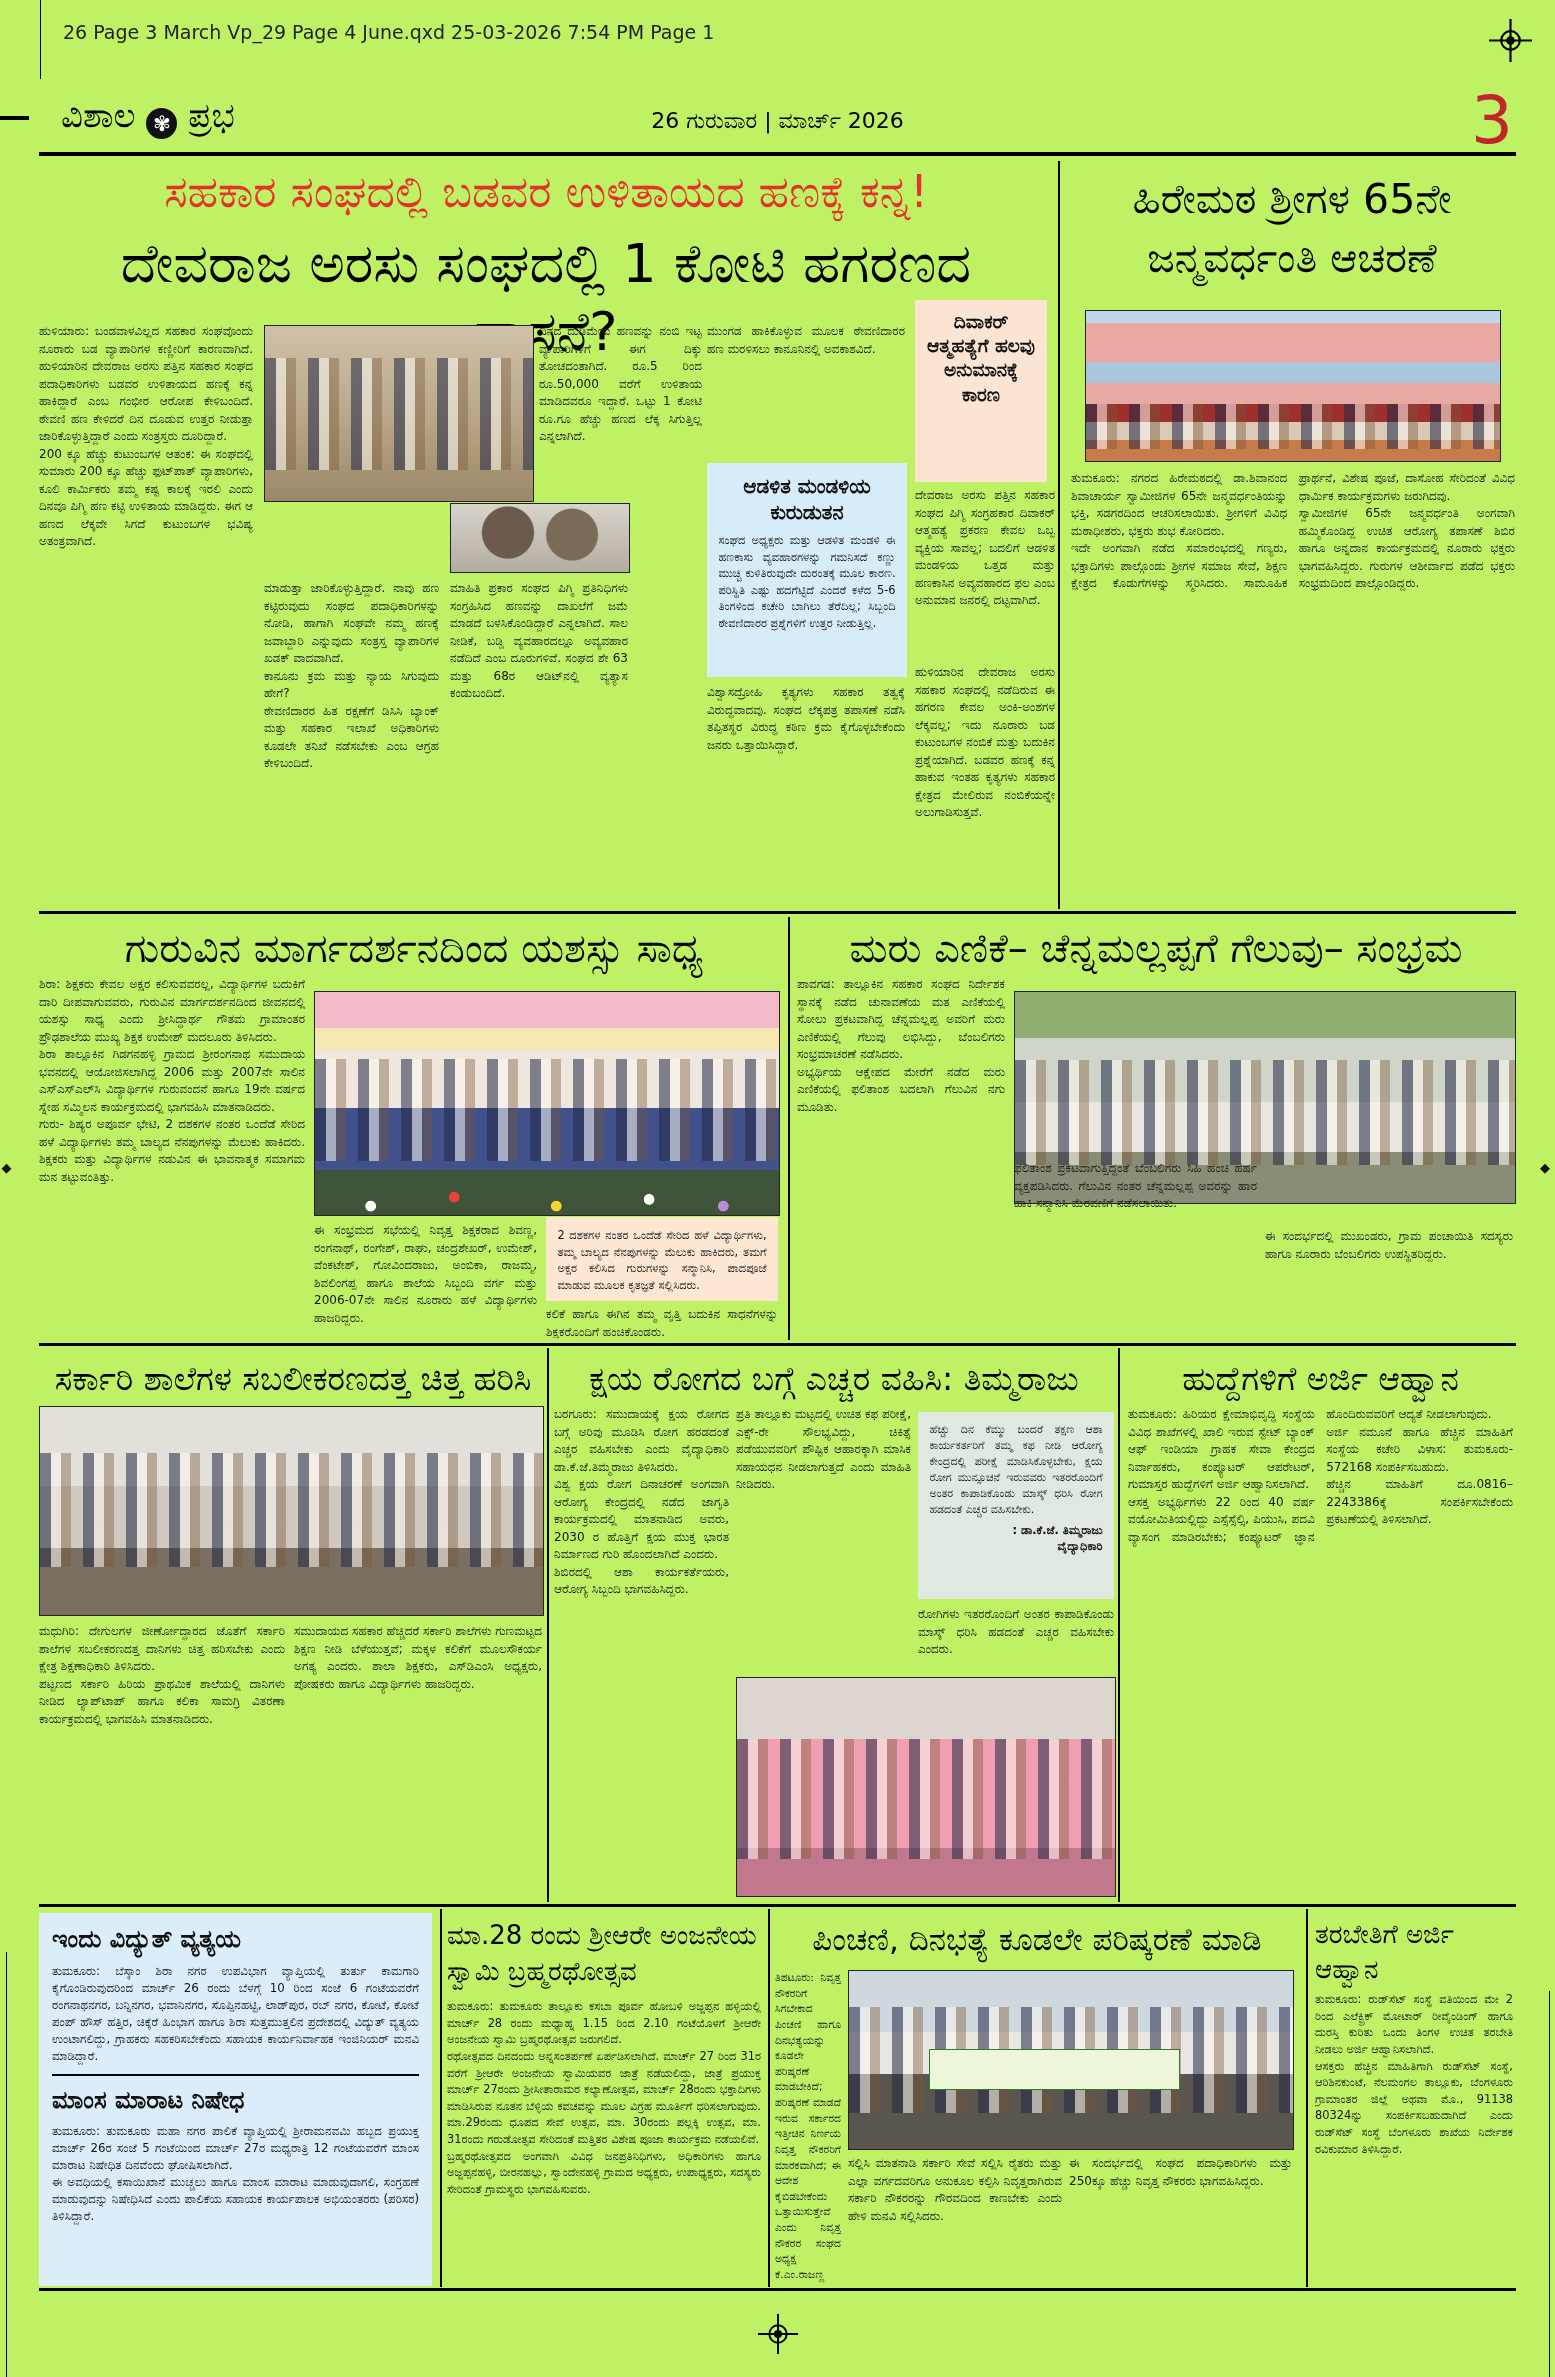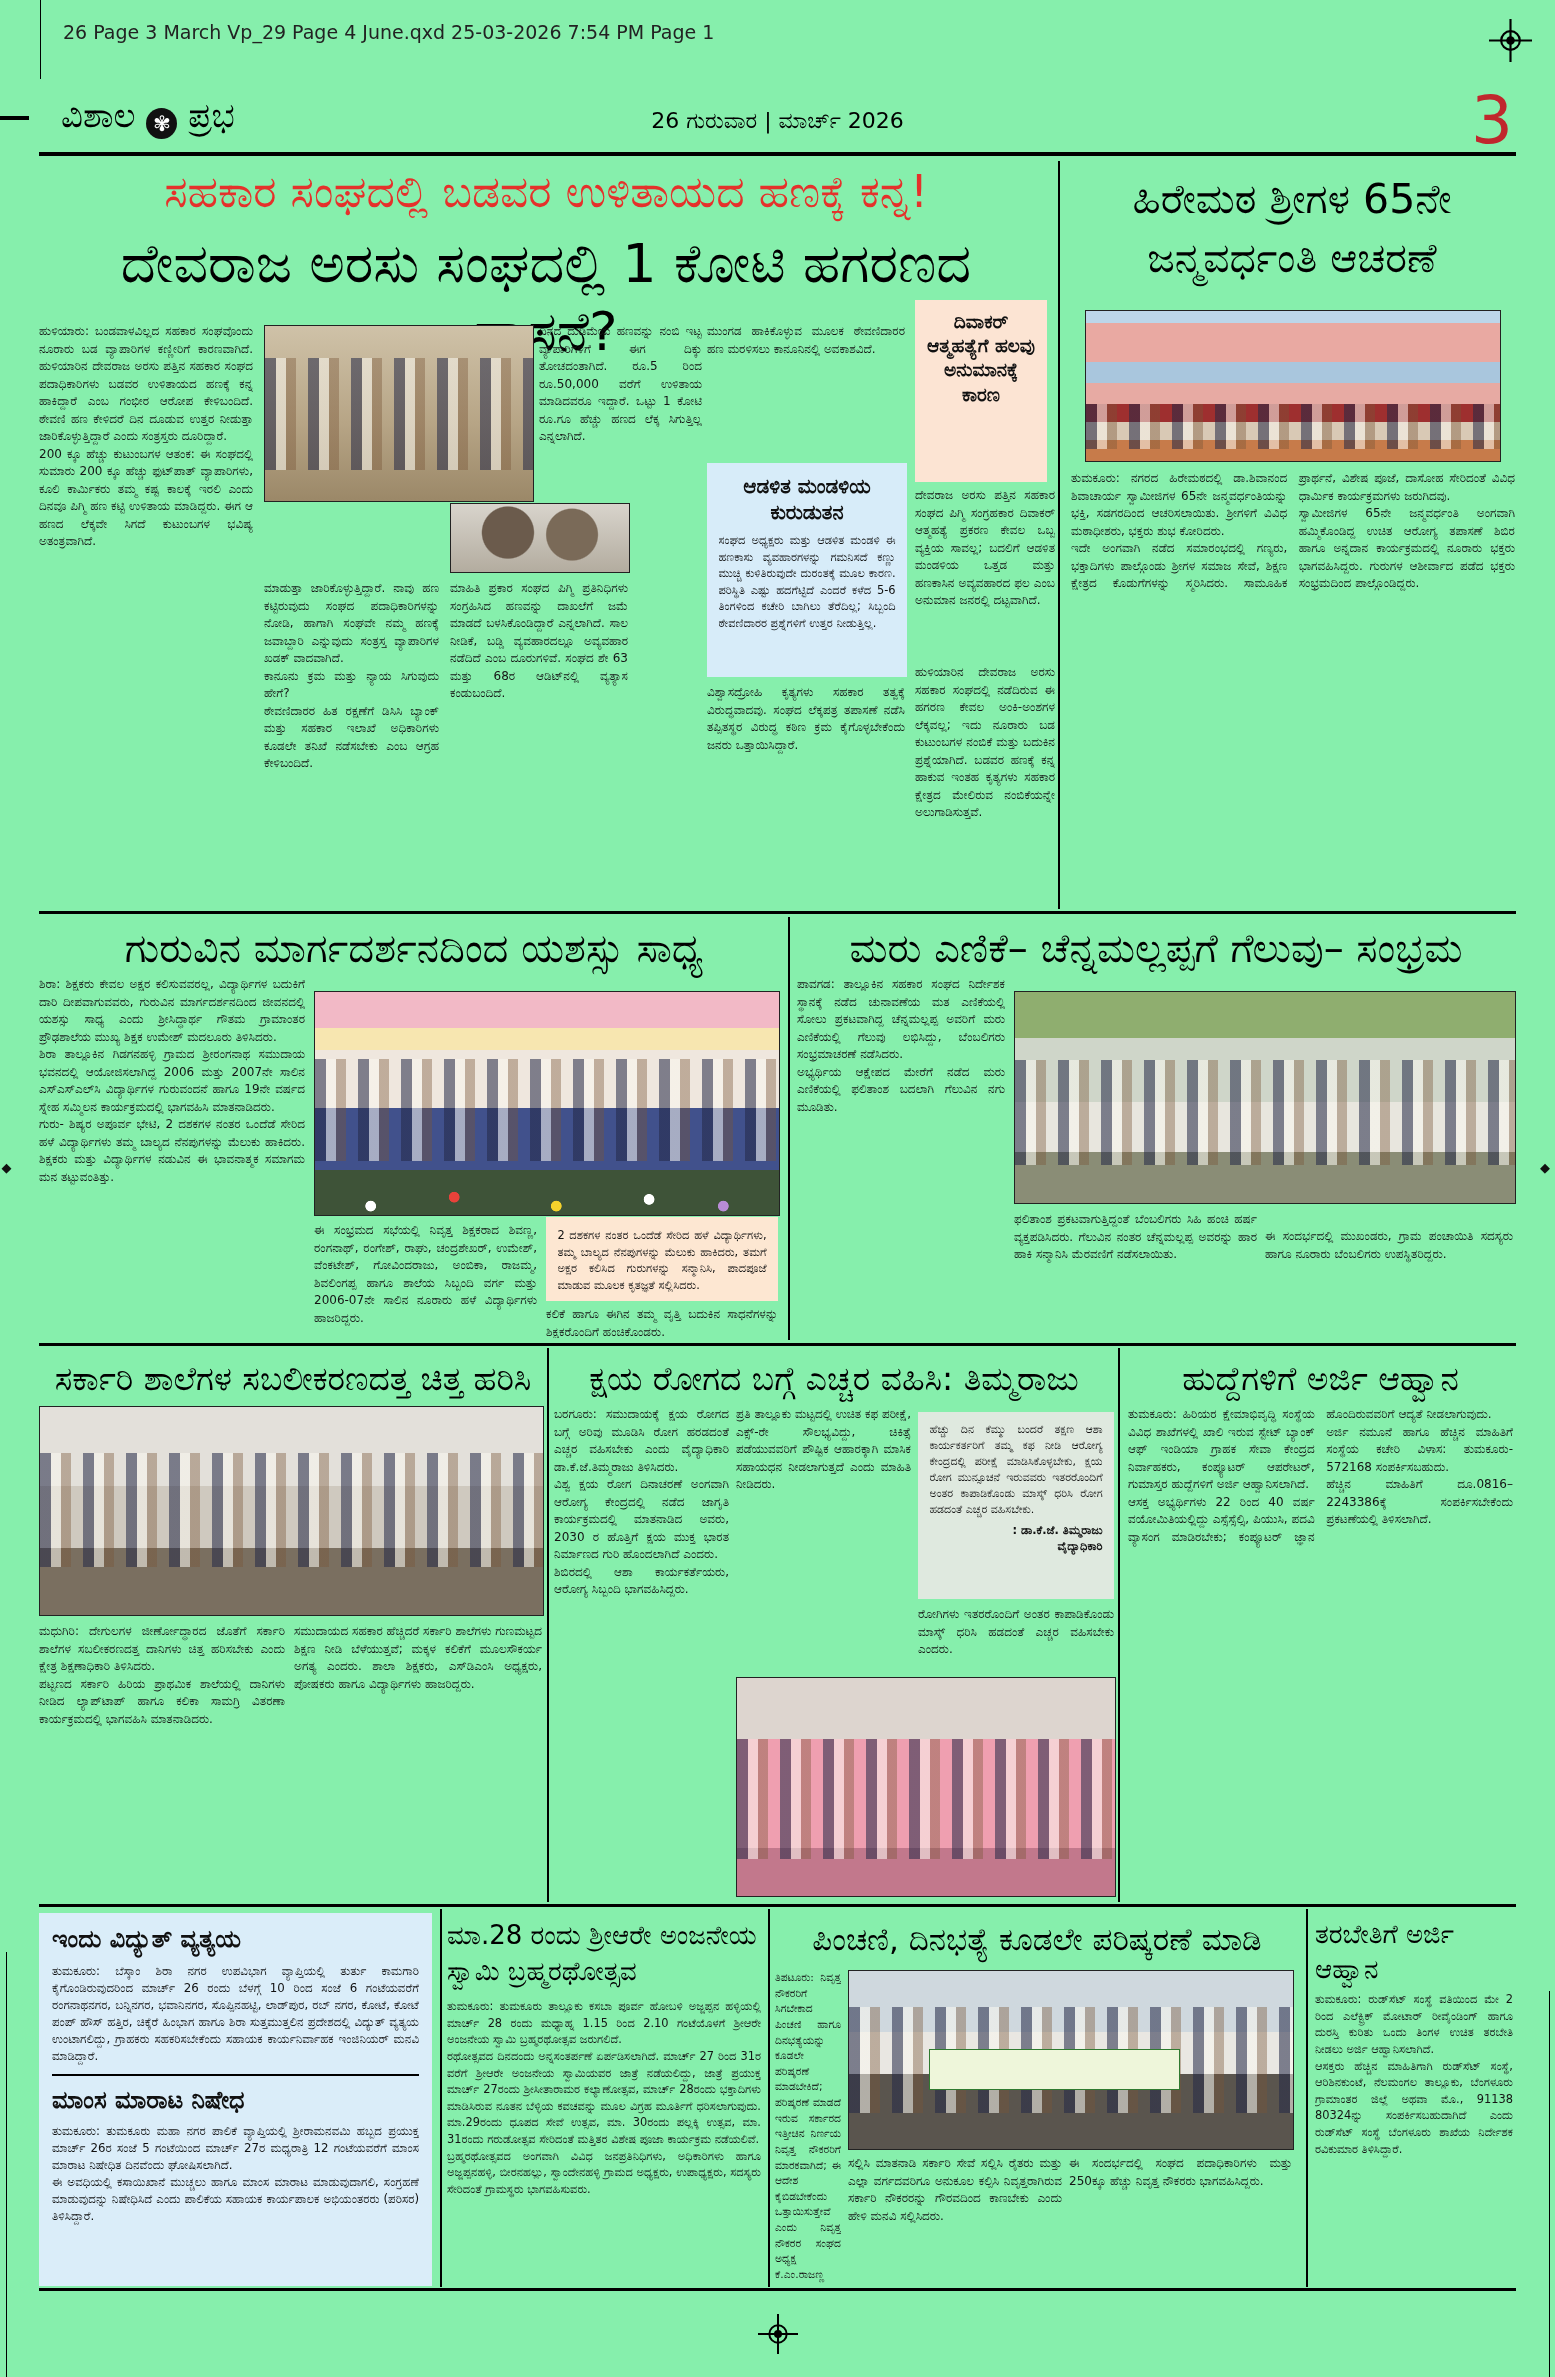--- a/index.html
+++ b/index.html
@@ -1,16 +1,16 @@
 <!DOCTYPE html>
 <html style="font-size:11.4px"><head>
 <meta charset="utf-8">
 <style>
   html,body{margin:0;padding:0;background:#fff}
-  .page{position:relative;width:1555px;height:2377px;background:#86efac;overflow:hidden;
+  .page{position:relative;width:1555px;height:2377px;background:#bef264;overflow:hidden;
         font-family:"DejaVu Sans",sans-serif;color:#111}
   .t{position:absolute;font-size:12px;line-height:1.46;text-align:justify;overflow:hidden;
      white-space:pre-line;color:#141414}
   .h{position:absolute;font-weight:normal;color:#000;text-align:center;line-height:1.25}
   .vline{position:absolute;width:2.1px;background:#000}
   .hline{position:absolute;height:2.9px;background:#000;left:39px;width:1477px}
   .photo{position:absolute;border:0.7px solid #222;overflow:hidden}
   .figs{position:absolute;left:0;right:0;top:18%;height:64%;
         background:repeating-linear-gradient(90deg,rgba(35,40,70,.55) 0 11.4px,rgba(250,248,240,.55) 11.4px 21.4px,rgba(120,85,55,.4) 21.4px 31px,transparent 31px 43px)}
   .p-crowd-tan{background:linear-gradient(180deg,#cfc2a8 0%,#b7a586 55%,#9b8868 100%)}
@@ -117,21 +117,21 @@
   <div class="t" style="left:546px;top:1306px;width:232px;height:32px">ಕಲಿಕೆ ಹಾಗೂ ಈಗಿನ ತಮ್ಮ ವೃತ್ತಿ ಬದುಕಿನ ಸಾಧನೆಗಳನ್ನು ಶಿಕ್ಷಕರೊಂದಿಗೆ ಹಂಚಿಕೊಂಡರು.</div>
 
   <div class="vline" style="left:788px;top:917px;height:423px"></div>
 
   <div class="h" style="left:799px;top:923px;width:714px;font-size:40px">ಮರು ಎಣಿಕೆ– ಚೆನ್ನಮಲ್ಲಪ್ಪಗೆ ಗೆಲುವು– ಸಂಭ್ರಮ</div>
   <div class="t" style="left:797px;top:976px;width:208px;height:360px">ಪಾವಗಡ: ತಾಲ್ಲೂಕಿನ ಸಹಕಾರ ಸಂಘದ ನಿರ್ದೇಶಕ ಸ್ಥಾನಕ್ಕೆ ನಡೆದ ಚುನಾವಣೆಯ ಮತ ಎಣಿಕೆಯಲ್ಲಿ ಸೋಲು ಪ್ರಕಟವಾಗಿದ್ದ ಚೆನ್ನಮಲ್ಲಪ್ಪ ಅವರಿಗೆ ಮರು ಎಣಿಕೆಯಲ್ಲಿ ಗೆಲುವು ಲಭಿಸಿದ್ದು, ಬೆಂಬಲಿಗರು ಸಂಭ್ರಮಾಚರಣೆ ನಡೆಸಿದರು.
 ಅಭ್ಯರ್ಥಿಯ ಆಕ್ಷೇಪದ ಮೇರೆಗೆ ನಡೆದ ಮರು ಎಣಿಕೆಯಲ್ಲಿ ಫಲಿತಾಂಶ ಬದಲಾಗಿ ಗೆಲುವಿನ ನಗು ಮೂಡಿತು.</div>
   <div class="photo p-outdoor" style="left:1014px;top:991px;width:500px;height:211px">
     <div class="figs" style="top:32%;height:50%"></div>
   </div>
-  <div class="t" style="left:1014px;top:1211px;width:243px;height:128px">ಫಲಿತಾಂಶ ಪ್ರಕಟವಾಗುತ್ತಿದ್ದಂತೆ ಬೆಂಬಲಿಗರು ಸಿಹಿ ಹಂಚಿ ಹರ್ಷ ವ್ಯಕ್ತಪಡಿಸಿದರು. ಗೆಲುವಿನ ನಂತರ ಚೆನ್ನಮಲ್ಲಪ್ಪ ಅವರನ್ನು ಹಾರ ಹಾಕಿ ಸನ್ಮಾನಿಸಿ ಮೆರವಣಿಗೆ ನಡೆಸಲಾಯಿತು.</div>
+  <div class="t" style="left:1014px;top:1160px;width:243px;height:128px">ಫಲಿತಾಂಶ ಪ್ರಕಟವಾಗುತ್ತಿದ್ದಂತೆ ಬೆಂಬಲಿಗರು ಸಿಹಿ ಹಂಚಿ ಹರ್ಷ ವ್ಯಕ್ತಪಡಿಸಿದರು. ಗೆಲುವಿನ ನಂತರ ಚೆನ್ನಮಲ್ಲಪ್ಪ ಅವರನ್ನು ಹಾರ ಹಾಕಿ ಸನ್ಮಾನಿಸಿ ಮೆರವಣಿಗೆ ನಡೆಸಲಾಯಿತು.</div>
   <div class="t" style="left:1265px;top:1228px;width:248px;height:128px">ಈ ಸಂದರ್ಭದಲ್ಲಿ ಮುಖಂಡರು, ಗ್ರಾಮ ಪಂಚಾಯಿತಿ ಸದಸ್ಯರು ಹಾಗೂ ನೂರಾರು ಬೆಂಬಲಿಗರು ಉಪಸ್ಥಿತರಿದ್ದರು.</div>
 
   <div class="hline" style="top:1343px"></div>
   <div class="mark" style="left:1.4px;top:1160px;font-size:13px">◆</div>
   <div class="mark" style="left:1540px;top:1160px;font-size:13px">◆</div>
 
   <div class="h" style="left:43px;top:1358px;width:500px;font-size:33px">ಸರ್ಕಾರಿ ಶಾಲೆಗಳ ಸಬಲೀಕರಣದತ್ತ ಚಿತ್ತ ಹರಿಸಿ</div>
   <div class="photo p-indoor" style="left:39px;top:1406px;width:503px;height:208px">
     <div class="figs" style="top:22%;height:55%"></div>
   </div>

